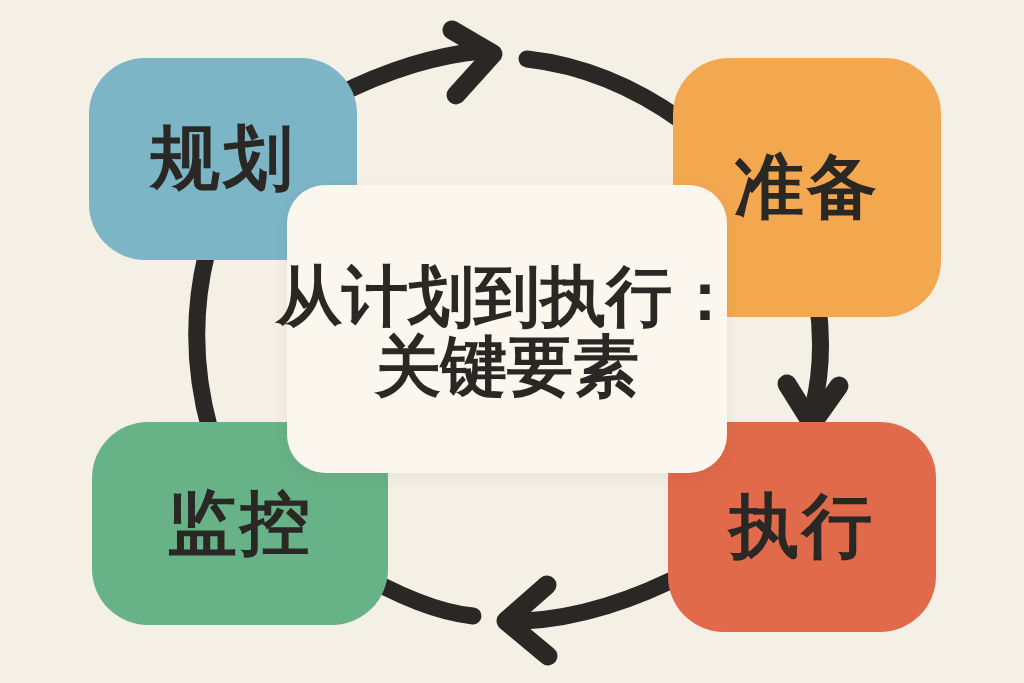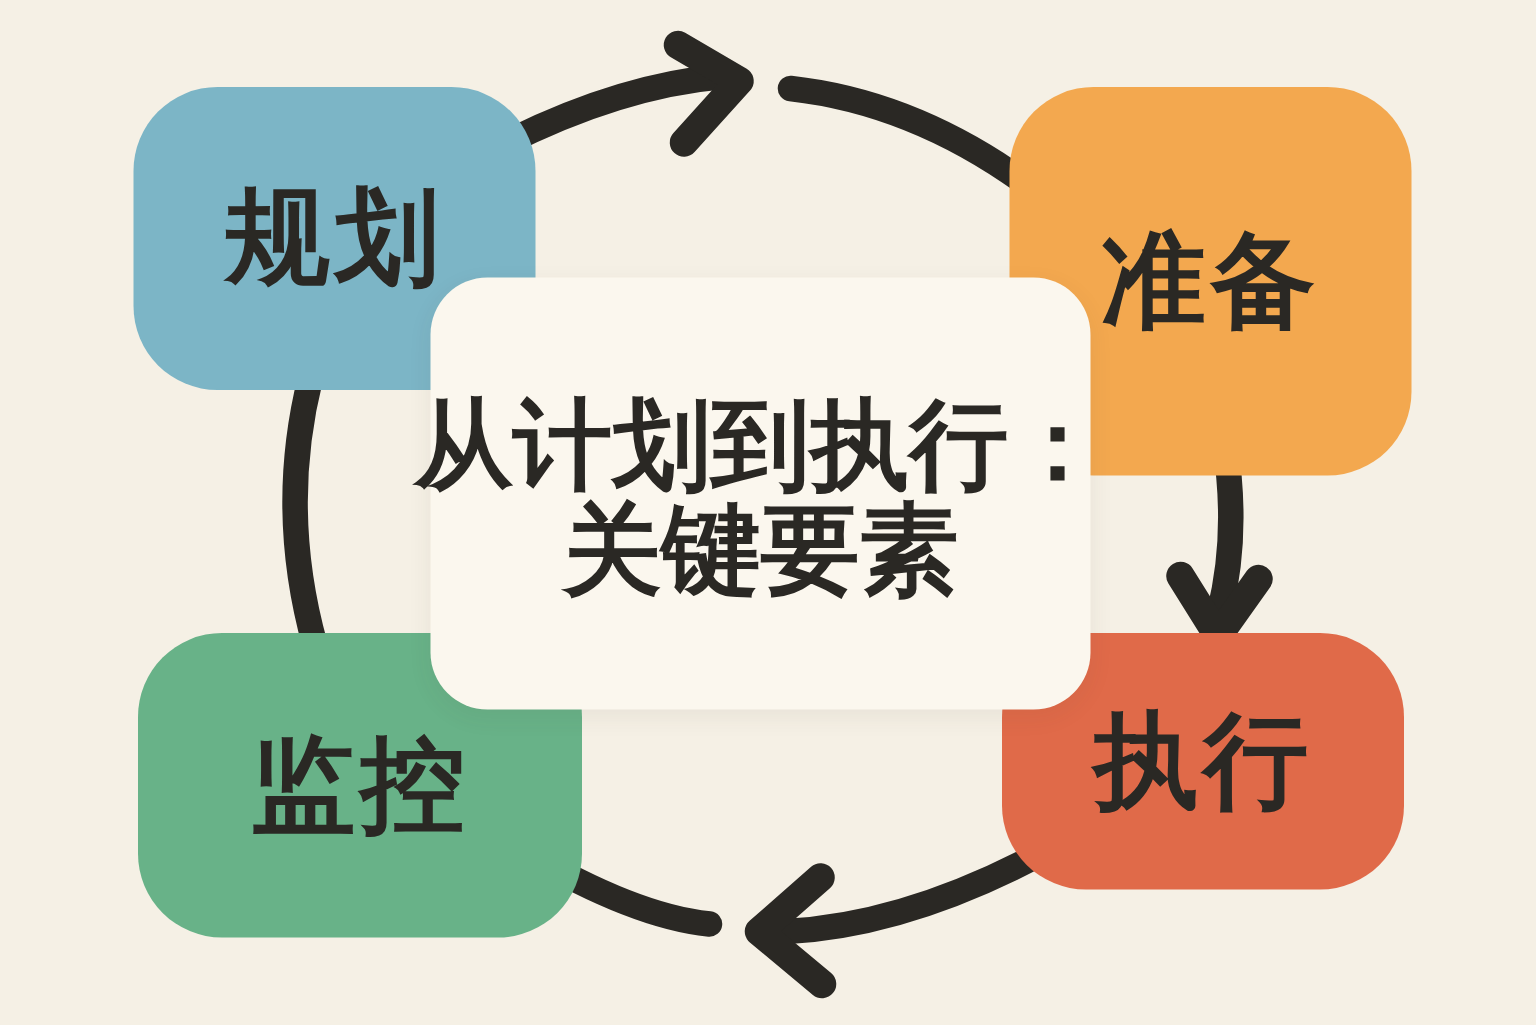--- a/index.html
+++ b/index.html
@@ -27,21 +27,21 @@
   }
   .step-label{
     font-size:70px;
     font-weight:bold;
     letter-spacing:3px;
     color:var(--ink,#2a2824);
   }
   .step-planning   {left:89px;  top:58px;  width:268px; height:202px; background:var(--planning,#7cb5c6);}
   .step-preparation{left:673px; top:58px;  width:268px; height:259px; background:var(--preparation,#f3a84f);}
   .step-monitoring {left:92px;  top:422px; width:296px; height:203px; background:var(--monitoring,#68b288);}
-  .step-execution  {left:668px; top:422px; width:268px; height:171px; background:var(--execution,#e06a49);}
+  .step-execution  {left:668px; top:422px; width:268px; height:210px; background:var(--execution,#e06a49);}
   .title-card{
     position:absolute;
     left:287px;top:185px;width:440px;height:288px;
     background:var(--card,#fbf7ee);
     border-radius:38px;
     box-shadow:0 5px 16px rgba(70,60,40,0.07);
     display:flex;flex-direction:column;align-items:center;justify-content:center;
     padding-top:4px;box-sizing:border-box;
   }
   .title-line{

